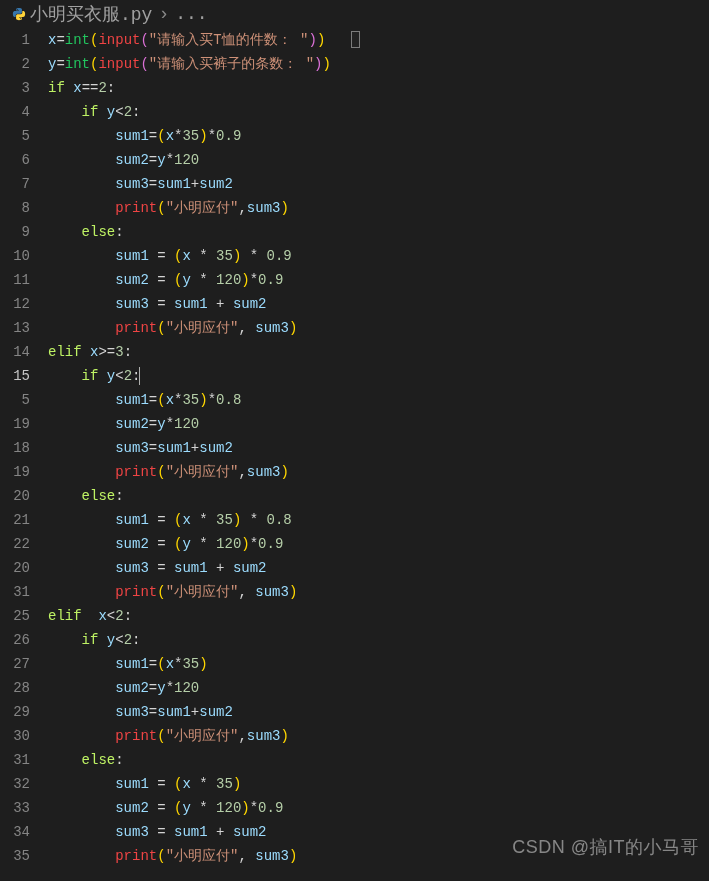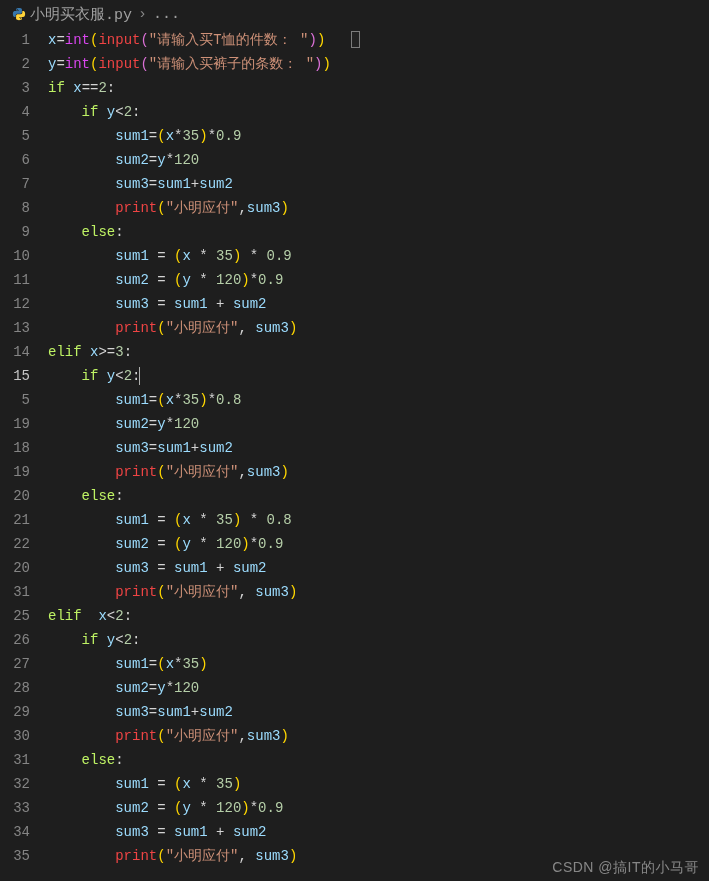--- a/index.html
+++ b/index.html
@@ -10,21 +10,21 @@
       color: #d4d4d4;
       width: 709px;
       height: 881px;
       overflow: hidden;
       position: relative;
     }
     .breadcrumb {
       display: flex;
       align-items: center;
       padding: 4px 12px;
-      font-size: 15px;
+      font-size: 18px;
       color: #a0a0a0;
       background: #1e1e1e;
       height: 28px;
     }
     .breadcrumb .py-icon {
       display: inline-flex;
       margin-right: 4px;
     }
     .breadcrumb .chevron {
       margin: 0 6px;
@@ -47,21 +47,21 @@
     .gutter .active { color: #c6c6c6; text-align: right; }
     .code {
       flex: 1;
       white-space: pre;
       position: relative;
     }
     .line { height: 24px; }
     
     .tk-kw { color: #bef264; }       
     .tk-fn { color: #ef4444; }       
-    .tk-builtin { color: #d946ef; }  
+    .tk-builtin { color: #22c55e; }  
     .tk-var { color: #9cdcfe; }      
     .tk-str { color: #ce9178; }      
     .tk-num { color: #b5cea8; }      
     .tk-op { color: #d4d4d4; }       
     .tk-paren { color: #da70d6; }    
     .tk-paren2 { color: #ffd700; }   
     .findbox {
       position: absolute;
       border: 1px solid #7c7c7c;
       width: 9px;
@@ -72,24 +72,24 @@
       display: inline-block;
       width: 1px;
       height: 18px;
       background: #aeafad;
       vertical-align: middle;
       margin-left: -1px;
     }
     .watermark {
       position: absolute;
       right: 10px;
-      bottom: 4px;
+      bottom: 22px;
       color: rgba(220,220,220,0.55);
       font-family: Arial, sans-serif;
-      font-size: 14px;
+      font-size: 18px;
       letter-spacing: 0.5px;
     }
   </style>
 </head>
 <body>
 
 <div class="breadcrumb">
   <span class="py-icon">
     <svg width="14" height="14" viewBox="0 0 32 32">
         <path fill="#3776ab" d="M15.9 2c-7 0-6.6 3-6.6 3v3.2h6.7v1H6.6S2 8.6 2 15.9s4 7 4 7h2.4v-3.4s-.1-4 3.9-4h6.6s3.8.1 3.8-3.6V5.6S23.3 2 15.9 2zM12 4.6a1.2 1.2 0 1 1 0 2.4 1.2 1.2 0 0 1 0-2.4z"></path>

